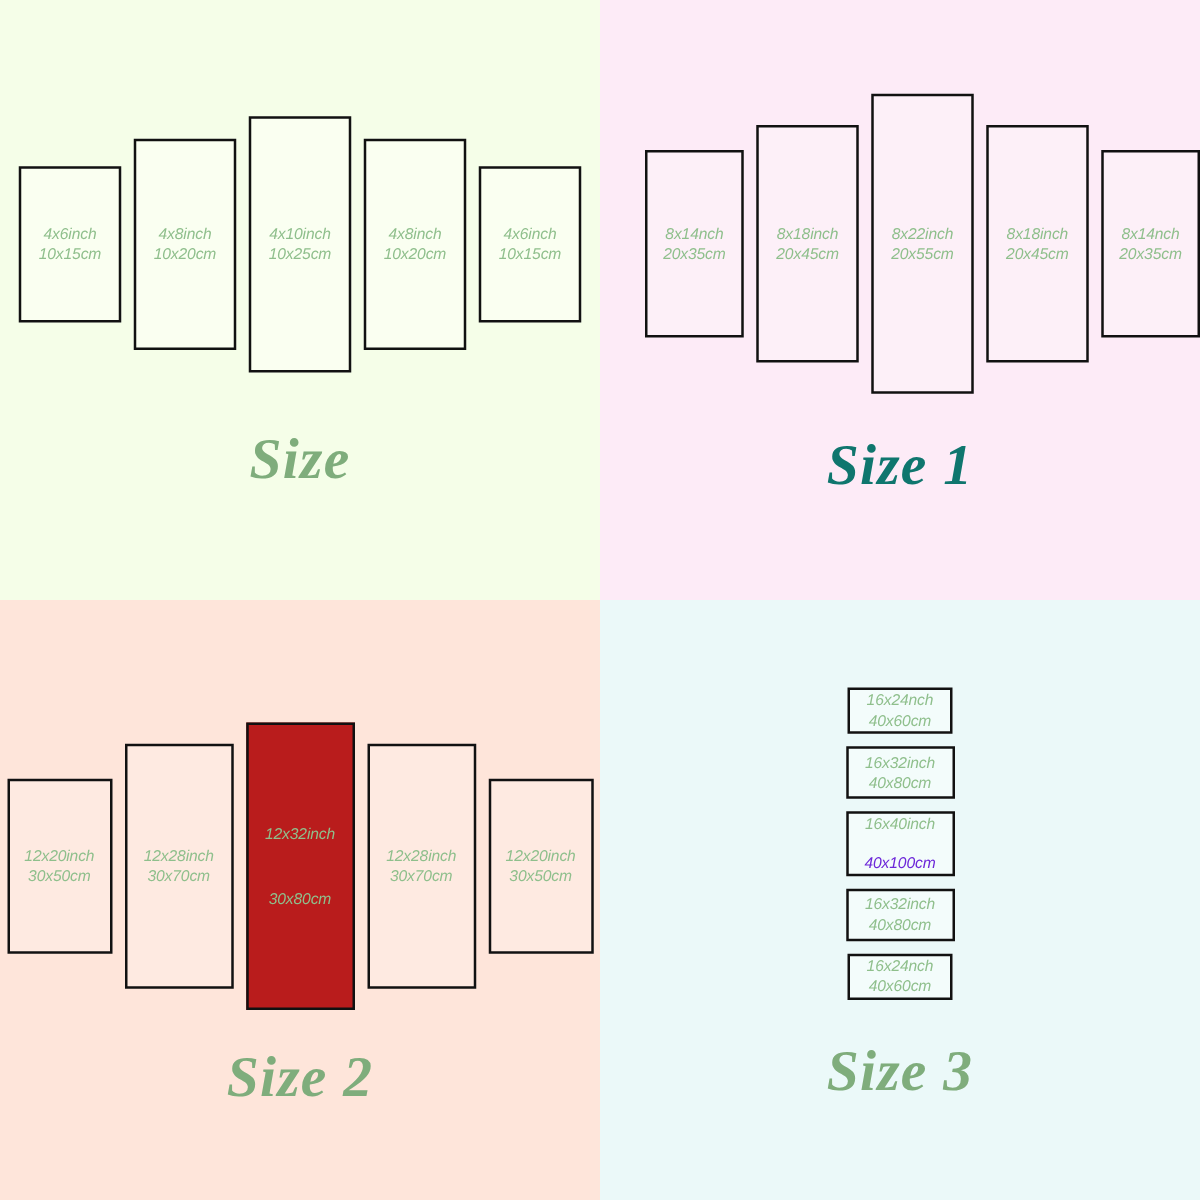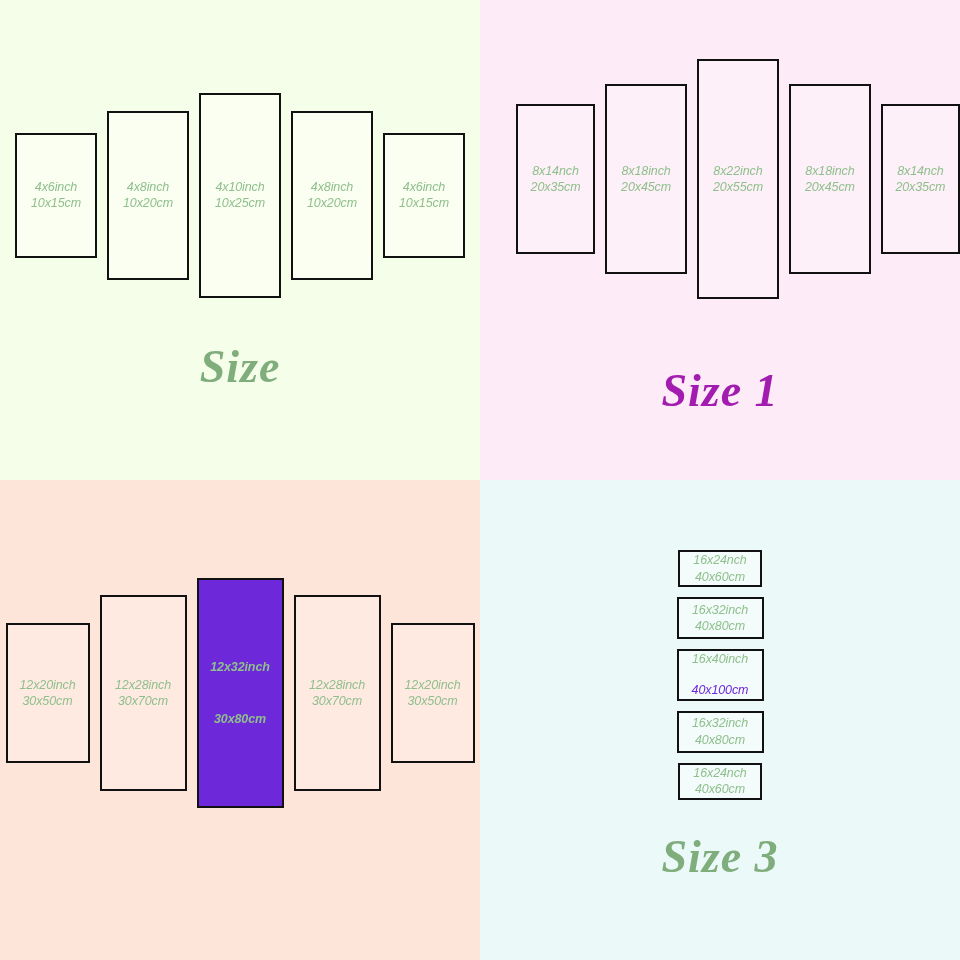--- a/index.html
+++ b/index.html
@@ -88,21 +88,21 @@
           <span class="panel-line" style="color: rgb(143, 191, 140);">10x20cm</span>
         </div>
         <div class="panel" style="width: 82px; height: 125px; background: rgb(250, 255, 241); border-color: rgb(17, 17, 17);">
           <span class="panel-line" style="color: rgb(143, 191, 140);">4x6inch</span>
           <span class="panel-line" style="color: rgb(143, 191, 140);">10x15cm</span>
         </div>
       </div>
       <div class="quadrant-title" style="top: 340px; color: rgb(127, 173, 124);">Size</div>
     </div>
     <div class="quadrant" style="background: rgb(253, 235, 247);">
-      <div class="panel-cluster" style="top: 44px; height: 270px; padding-left: 36px;">
+      <div class="panel-cluster" style="top: 60px; height: 270px; padding-left: 36px;">
         <div class="panel" style="width: 84px; height: 150px; background: rgb(253, 240, 248); border-color: rgb(17, 17, 17);">
           <span class="panel-line" style="color: rgb(143, 191, 140);">8x14nch</span>
           <span class="panel-line" style="color: rgb(143, 191, 140);">20x35cm</span>
         </div>
         <div class="panel" style="width: 87px; height: 190px; background: rgb(253, 240, 248); border-color: rgb(17, 17, 17);">
           <span class="panel-line" style="color: rgb(143, 191, 140);">8x18inch</span>
           <span class="panel-line" style="color: rgb(143, 191, 140);">20x45cm</span>
         </div>
         <div class="panel" style="width: 87px; height: 240px; background: rgb(253, 240, 248); border-color: rgb(17, 17, 17);">
           <span class="panel-line" style="color: rgb(143, 191, 140);">8x22inch</span>
@@ -110,45 +110,46 @@
         </div>
         <div class="panel" style="width: 87px; height: 190px; background: rgb(253, 240, 248); border-color: rgb(17, 17, 17);">
           <span class="panel-line" style="color: rgb(143, 191, 140);">8x18inch</span>
           <span class="panel-line" style="color: rgb(143, 191, 140);">20x45cm</span>
         </div>
         <div class="panel" style="width: 84px; height: 150px; background: rgb(253, 240, 248); border-color: rgb(17, 17, 17);">
           <span class="panel-line" style="color: rgb(143, 191, 140);">8x14nch</span>
           <span class="panel-line" style="color: rgb(143, 191, 140);">20x35cm</span>
         </div>
       </div>
-      <div class="quadrant-title" style="top: 364px; color: #a21caf;">Size 1</div>
+      <div class="quadrant-title" style="top: 345px; color: #0f766e;">Size 1</div>
     </div>
     <div class="quadrant" style="background: rgb(254, 229, 218);">
       <div class="panel-cluster" style="top: 88px; height: 250px;">
         <div class="panel" style="width: 84px; height: 140px; background: rgb(254, 234, 225); border-color: rgb(17, 17, 17);">
           <span class="panel-line" style="color: rgb(143, 191, 140);">12x20inch</span>
           <span class="panel-line" style="color: rgb(143, 191, 140);">30x50cm</span>
         </div>
         <div class="panel" style="width: 87px; height: 196px; background: rgb(254, 234, 225); border-color: rgb(17, 17, 17);">
           <span class="panel-line" style="color: rgb(143, 191, 140);">12x28inch</span>
           <span class="panel-line" style="color: rgb(143, 191, 140);">30x70cm</span>
         </div>
-        <div class="panel" style="width: 87px; height: 230px; background: #6d28d9; border-color: rgb(17, 17, 17); font-weight: bold;">
+        <div class="panel" style="width: 87px; height: 230px; background: #b91c1c; border-color: rgb(17, 17, 17);">
           <span class="panel-line" style="color: rgb(143, 191, 140);">12x32inch</span>
           <span class="panel-line" style="color: rgb(143, 191, 140); margin-top: 36px;">30x80cm</span>
         </div>
         <div class="panel" style="width: 87px; height: 196px; background: rgb(254, 234, 225); border-color: rgb(17, 17, 17);">
           <span class="panel-line" style="color: rgb(143, 191, 140);">12x28inch</span>
           <span class="panel-line" style="color: rgb(143, 191, 140);">30x70cm</span>
         </div>
         <div class="panel" style="width: 84px; height: 140px; background: rgb(254, 234, 225); border-color: rgb(17, 17, 17);">
           <span class="panel-line" style="color: rgb(143, 191, 140);">12x20inch</span>
           <span class="panel-line" style="color: rgb(143, 191, 140);">30x50cm</span>
         </div>
       </div>
+      <div class="quadrant-title" style="top: 355px; color: rgb(127, 173, 124);">Size 2</div>
     </div>
     <div class="quadrant" style="background: rgb(235, 249, 249);">
       <div class="panel-cluster" style="top: 70px; height: 250px; flex-direction: column;">
         <div class="panel" style="width: 84px; height: 130px; background: rgb(243, 252, 251); border-color: rgb(17, 17, 17);">
           <span class="panel-line" style="color: rgb(143, 191, 140);">16x24nch</span>
           <span class="panel-line" style="color: rgb(143, 191, 140);">40x60cm</span>
         </div>
         <div class="panel" style="width: 87px; height: 176px; background: rgb(243, 252, 251); border-color: rgb(17, 17, 17);">
           <span class="panel-line" style="color: rgb(143, 191, 140);">16x32inch</span>
           <span class="panel-line" style="color: rgb(143, 191, 140);">40x80cm</span>

